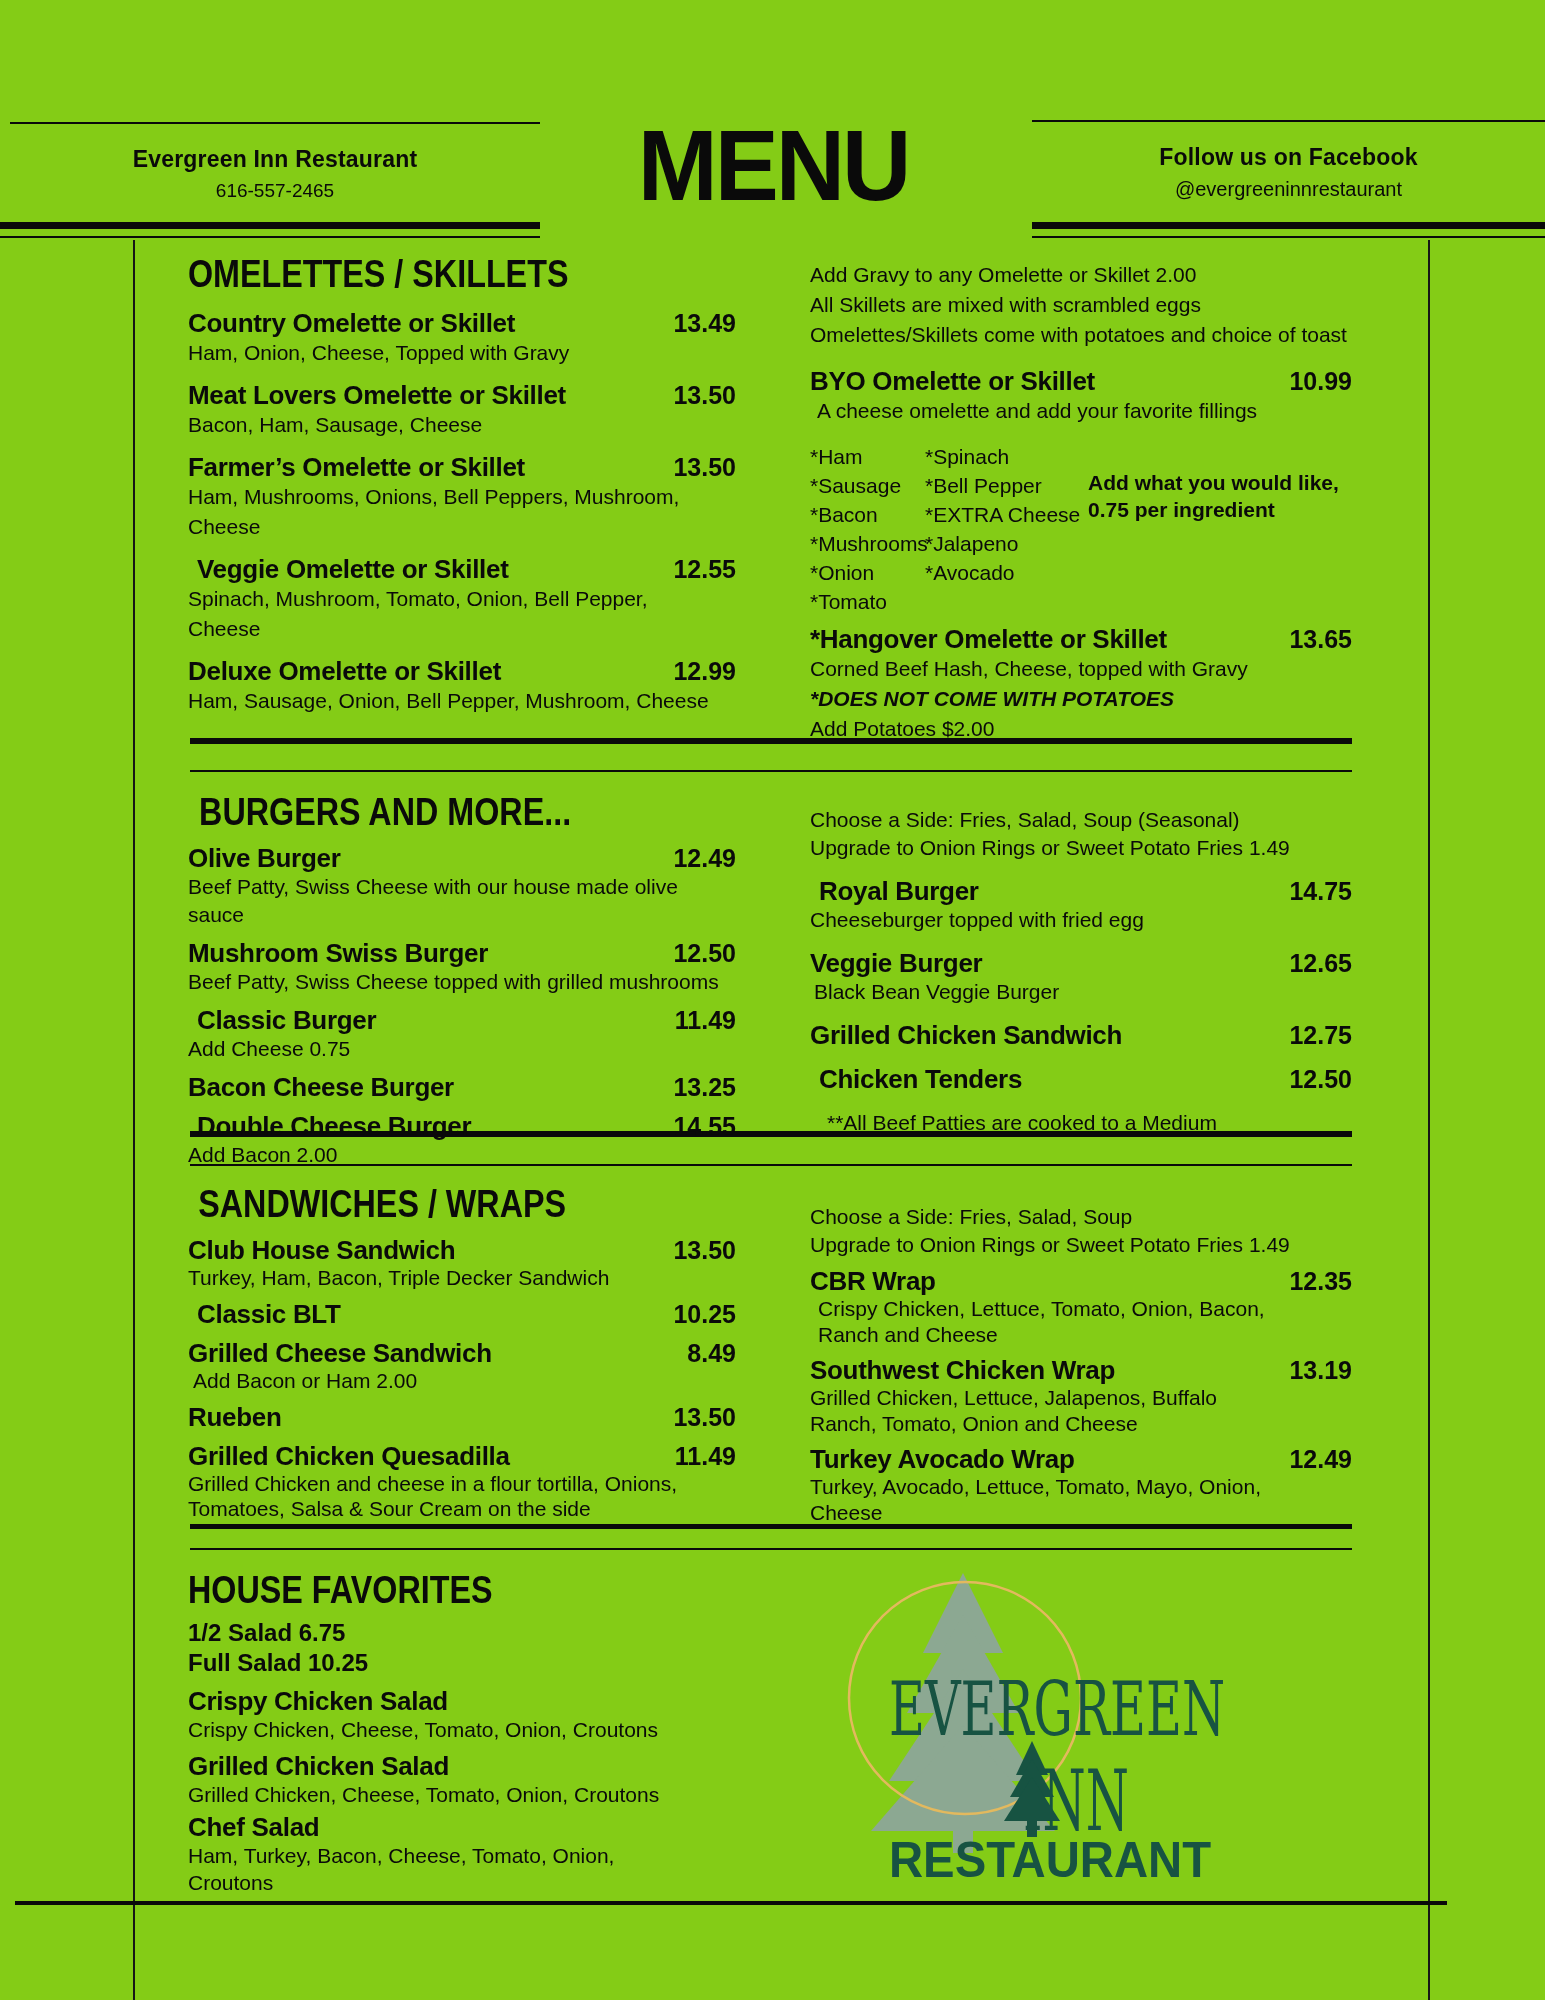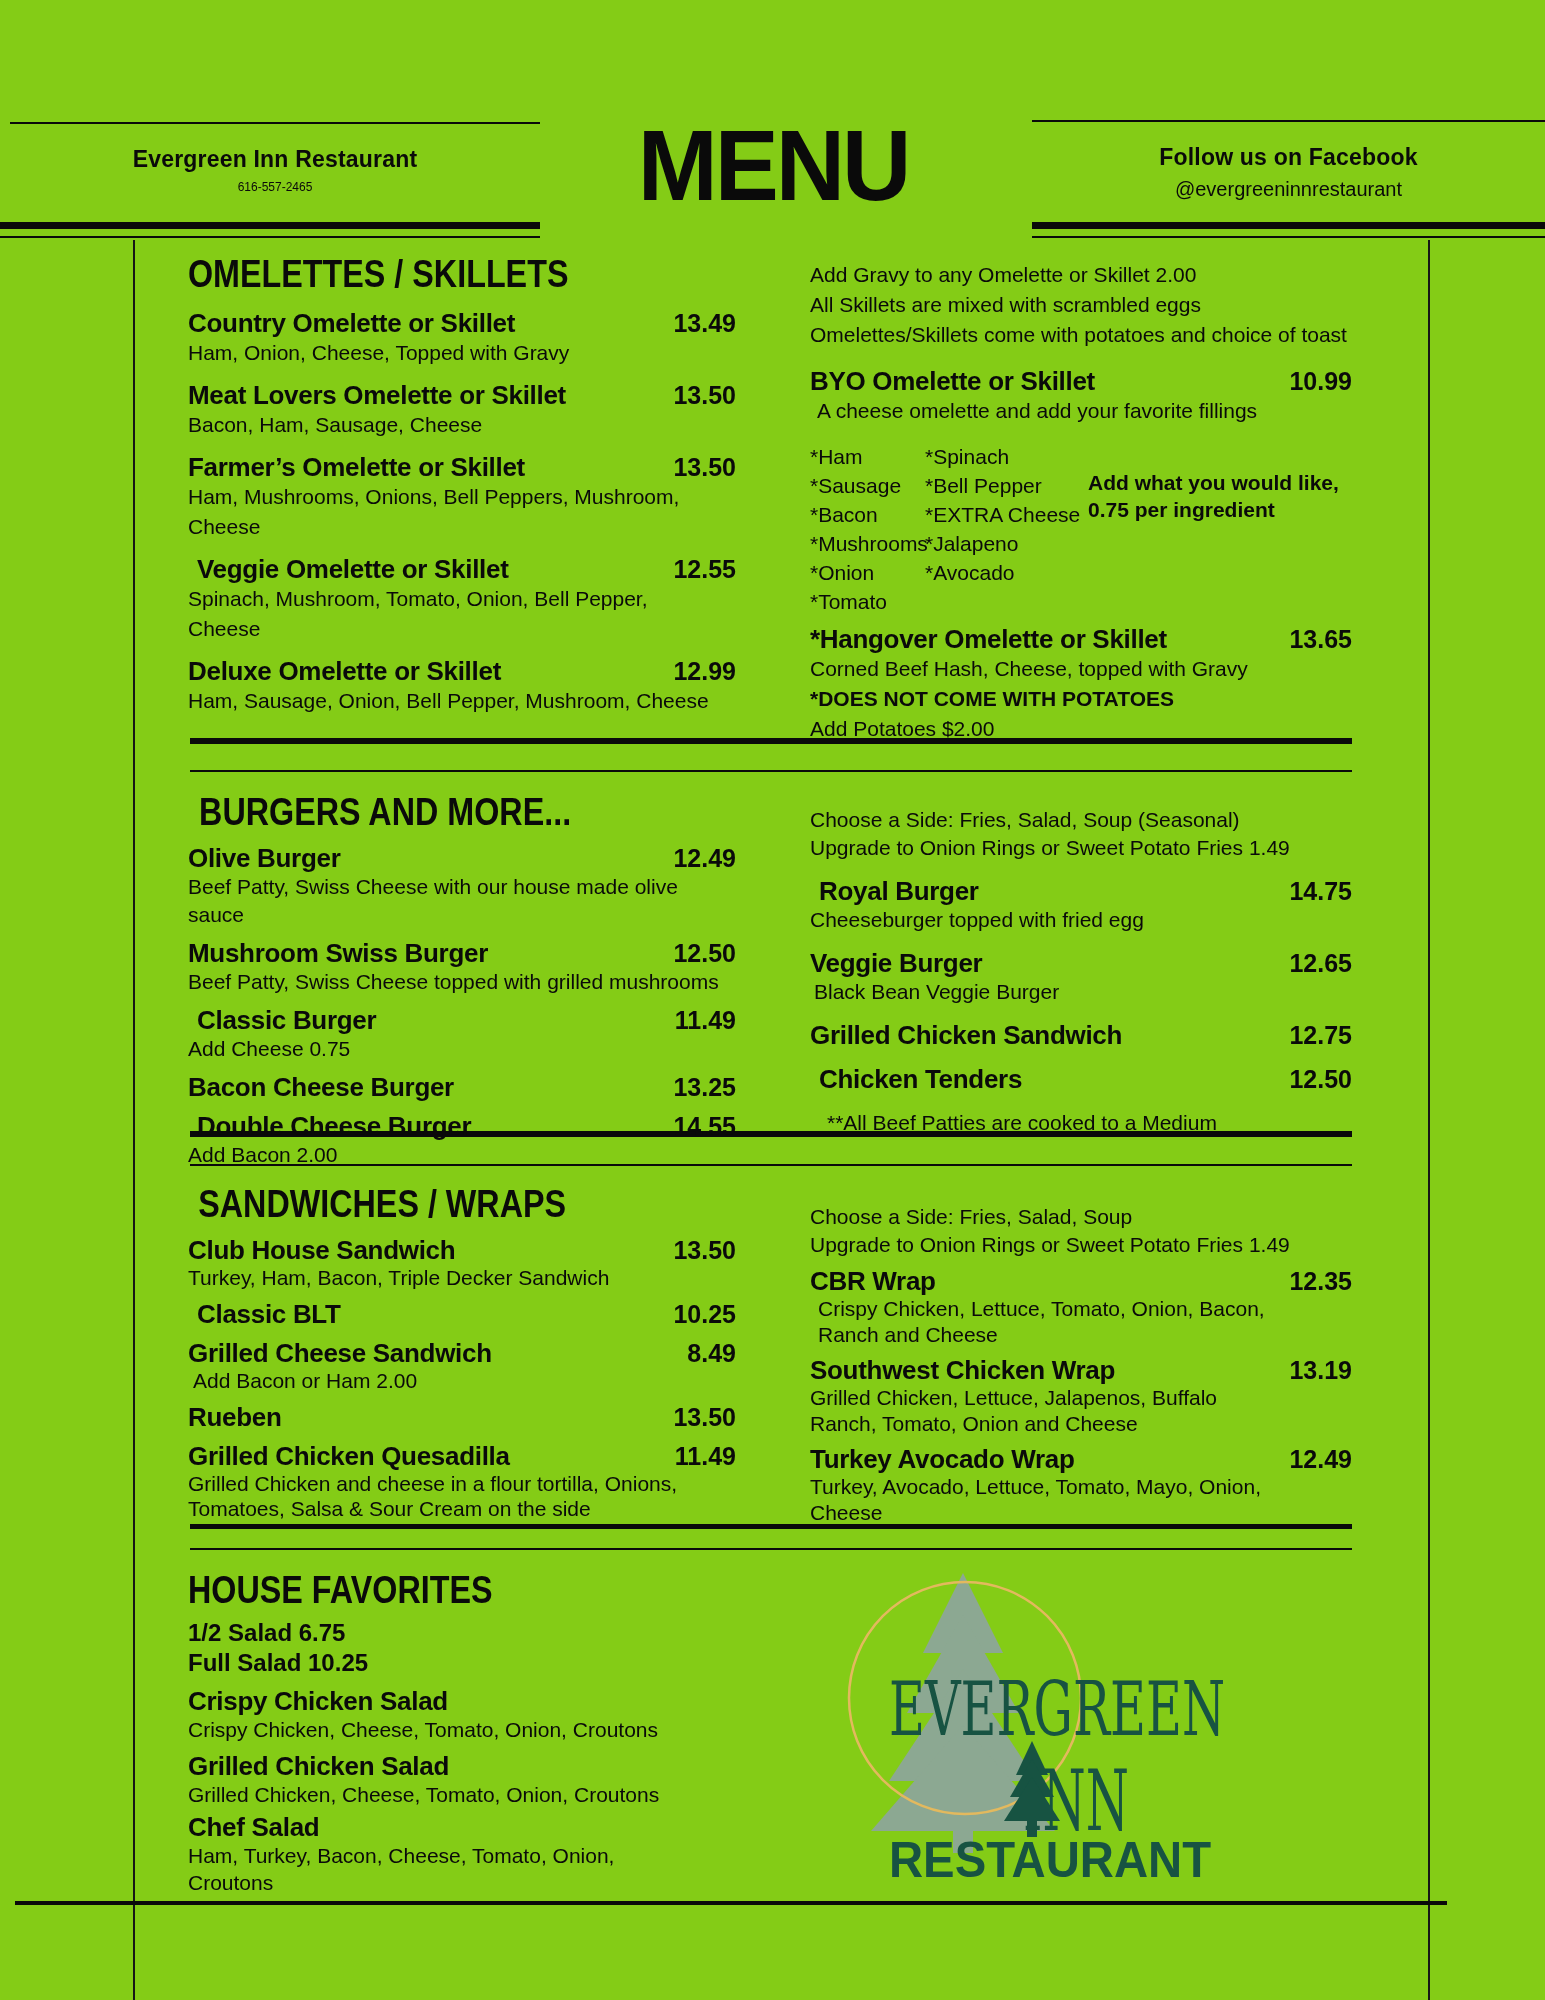--- a/index.html
+++ b/index.html
@@ -6,35 +6,35 @@
   .page{position:relative;width:1545px;height:2000px;background:#84cc16;overflow:hidden;
         font-family:"Liberation Sans","DejaVu Sans",sans-serif;color:#0a0a0a;}
 
   
   .hr{position:absolute;background:#0a0a0a;}
   .vr{position:absolute;background:#161616;}
 
   
   .hdr-block{position:absolute;text-align:center;}
   .hdr-name{font-size:23px;font-weight:700;letter-spacing:0.2px;}
-  .hdr-sub{font-size:12px;margin-top:7px;}
+  .hdr-sub{font-size:19px;margin-top:7px;}
   .menu-title{position:absolute;left:612px;top:116px;width:322px;text-align:center;
               font-size:96px;font-weight:800;letter-spacing:-3px;line-height:96px;
               transform:scaleY(1.04);transform-origin:top;}
 
   
   .col{position:absolute;}
   .sec-h{font-size:38px;font-weight:800;line-height:44px;white-space:nowrap;
          transform:scaleX(0.85);transform-origin:left;margin-bottom:6px;}
   .row{display:flex;justify-content:space-between;align-items:baseline;margin-top:12px;}
   .iname{font-size:26px;font-weight:700;line-height:30px;letter-spacing:-0.3px;white-space:nowrap;}
   .price{font-size:25px;font-weight:700;letter-spacing:0;}
   .desc{font-size:21px;line-height:30px;}
   .note{font-size:21px;line-height:30px;}
-  .bold{font-weight:700;}
+  .bold{font-weight:700;font-style:italic;}
   .ind{padding-left:9px;}
 
   
   #burgers-left .row{margin-top:10px}
   #burgers-left .iname{line-height:28px}
   #burgers-left .desc{line-height:28px}
   #burgers-right .note{line-height:28px}
   #burgers-right .row{margin-top:14px}
   #burgers-right .desc{line-height:28px}
   #sandwiches-left .row{margin-top:10px}

